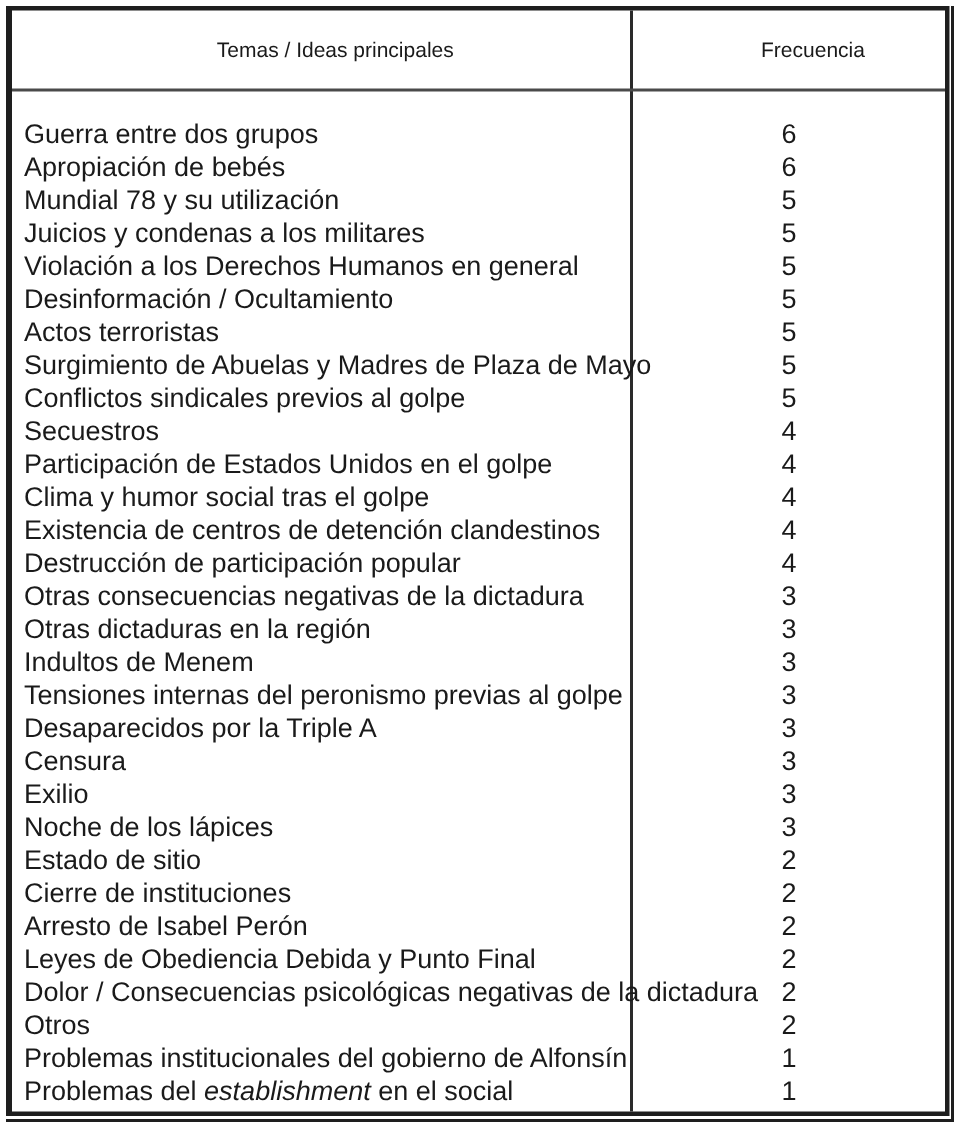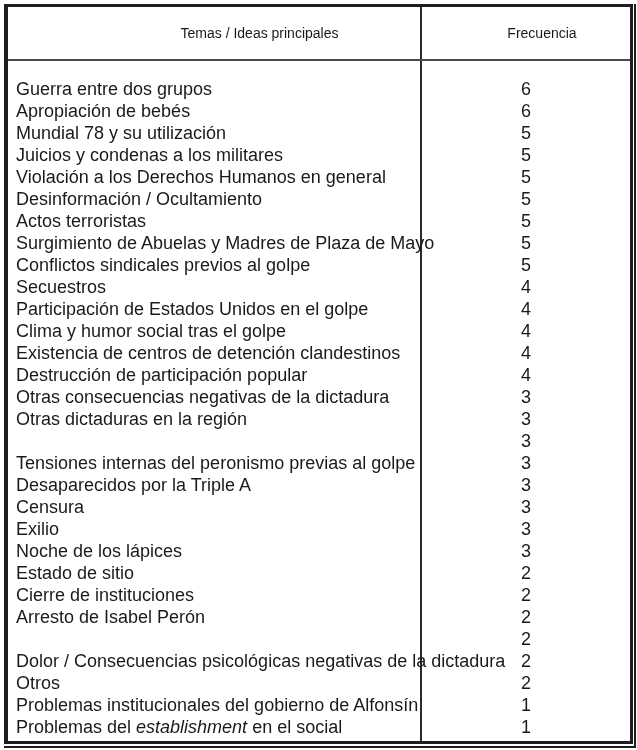--- a/index.html
+++ b/index.html
@@ -21,21 +21,20 @@
       background: #2a2a2a;
     }
     .header {
       position: absolute; left: 0; top: 0; width: 100%; height: 52px;
       border-bottom: 2px solid #4a4a4a;
     }
     .header .h-theme {
       position: absolute; left: 0; top: 0; width: 431px; height: 52px;
       display: flex; align-items: center; justify-content: center;
       font-size: 14px;
-      margin-left: 36px;
     }
     .header .h-freq {
       position: absolute; left: 414px; top: 0; width: 208px; height: 52px;
       display: flex; align-items: center; justify-content: center;
       font-size: 14px;
       margin-left: 16px;
     }
     .rows { position: absolute; left: 0; top: 71px; width: 100%; }
     .row { position: relative; height: 22px; font-size: 18px; line-height: 22px; }
     .row .theme { position: absolute; left: 8px; top: 0; white-space: nowrap; }
@@ -111,20 +110,21 @@
       </div>
     <div class="row">
         <span class="theme">Otras consecuencias negativas de la dictadura</span>
         <span class="freq">3</span>
       </div>
     <div class="row">
         <span class="theme">Otras dictaduras en la región</span>
         <span class="freq">3</span>
       </div>
     <div class="row">
+        <span class="theme">Indultos de Menem</span>
         <span class="freq">3</span>
       </div>
     <div class="row">
         <span class="theme">Tensiones internas del peronismo previas al golpe</span>
         <span class="freq">3</span>
       </div>
     <div class="row">
         <span class="theme">Desaparecidos por la Triple A</span>
         <span class="freq">3</span>
       </div>
@@ -146,20 +146,21 @@
       </div>
     <div class="row">
         <span class="theme">Cierre de instituciones</span>
         <span class="freq">2</span>
       </div>
     <div class="row">
         <span class="theme">Arresto de Isabel Perón</span>
         <span class="freq">2</span>
       </div>
     <div class="row">
+        <span class="theme">Leyes de Obediencia Debida y Punto Final</span>
         <span class="freq">2</span>
       </div>
     <div class="row">
         <span class="theme">Dolor / Consecuencias psicológicas negativas de la dictadura</span>
         <span class="freq">2</span>
       </div>
     <div class="row">
         <span class="theme">Otros</span>
         <span class="freq">2</span>
       </div>

